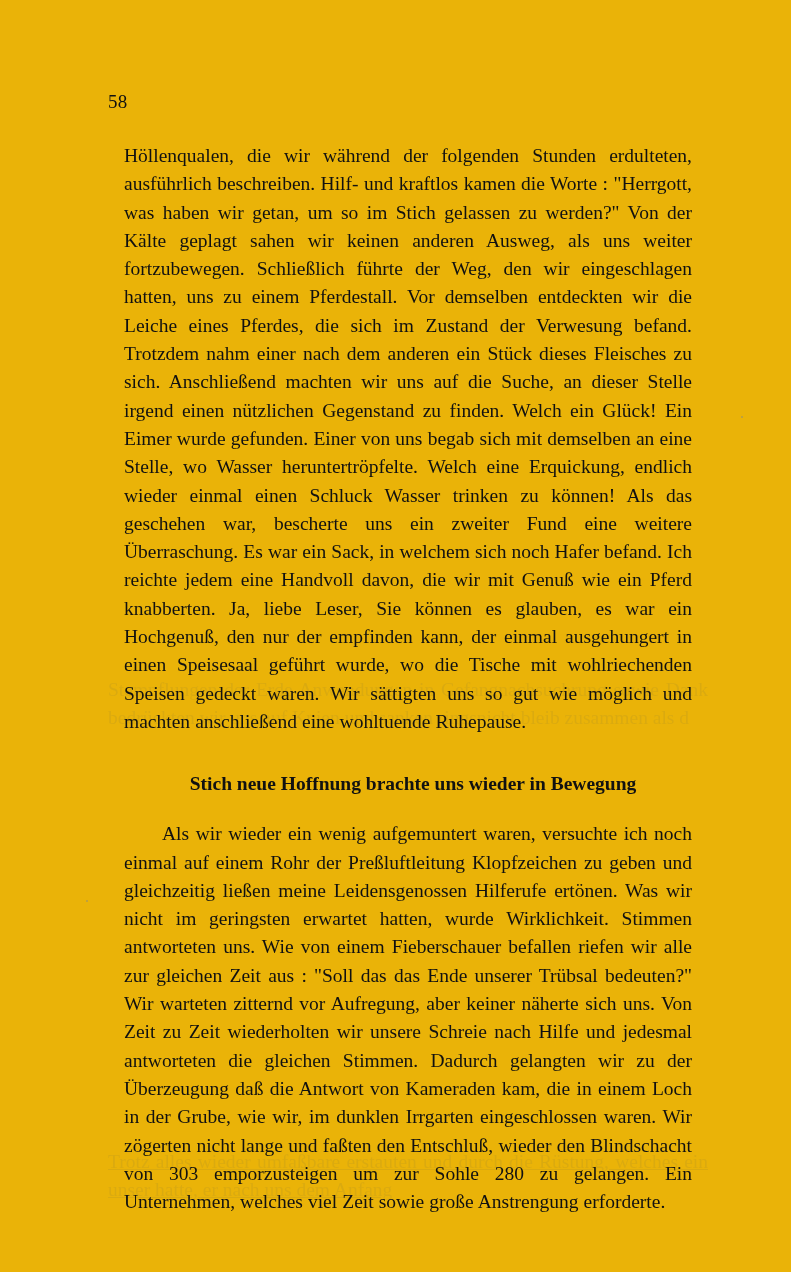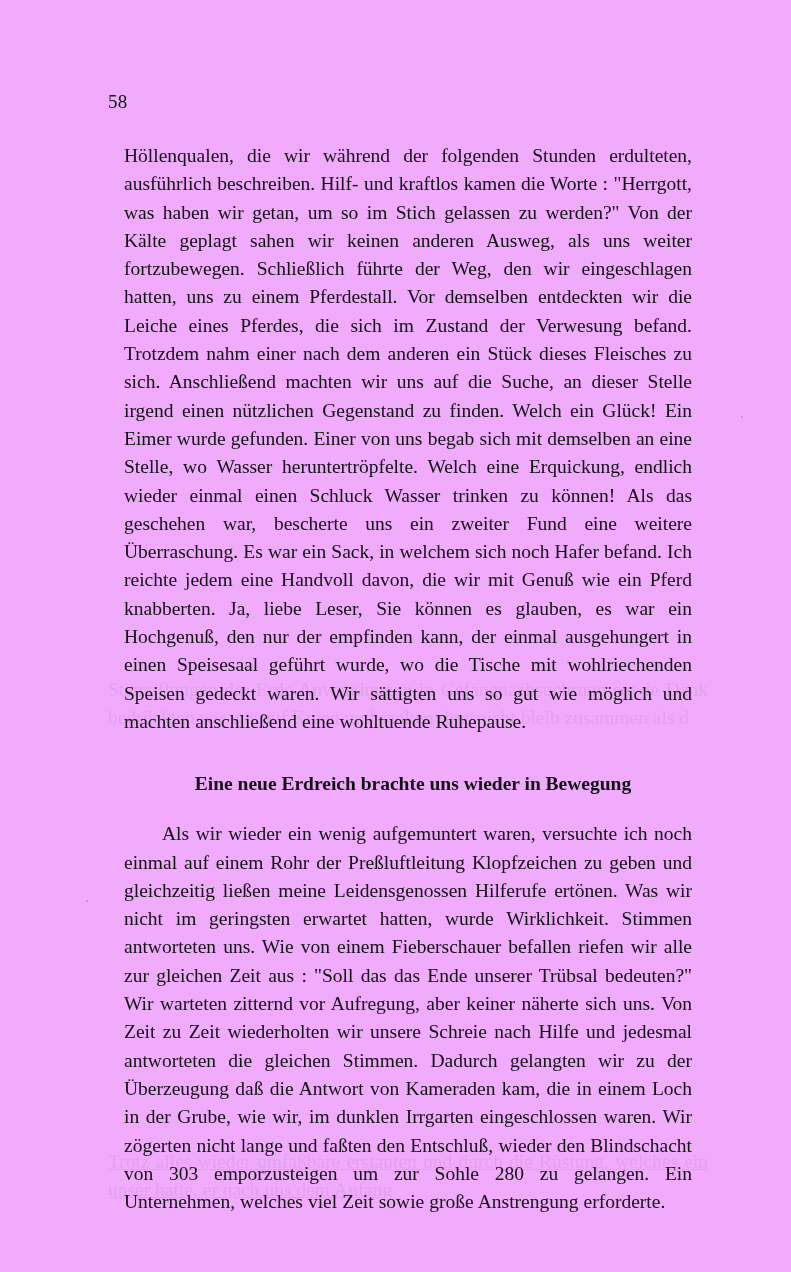--- a/index.html
+++ b/index.html
@@ -14,21 +14,21 @@
     font-family: "Liberation Serif", serif;
     color: #111111;
     overflow: hidden;
   }
   .page {
     position: absolute;
     left: 0;
     top: 0;
     width: 791px;
     height: 1272px;
-    background: #f0abfc;
+    background: #eab308;
   }
   .page-number {
     position: absolute;
     left: 108px;
     top: 92px;
     font-size: 19px;
     line-height: 1;
     letter-spacing: 0.3px;
   }
   .column {
@@ -89,21 +89,21 @@
 
   <div class="bleed bleed-a">Stempflungen der Erde Anwendungen in Gefangnachsuchrung sowie Dank bedrückten wir uns auf Knien und sanken ringsnicht bleib zusammen als d</div>
   <div class="bleed bleed-b">Trotz alles wieder umfaßbare erstauten und durch die Rüstung, welches ein unser hatte, er nach uns dem Anfang</div>
 
   <div class="column">
 
     <p class="para">Höllenqualen, die wir während der folgenden Stunden erdulteten, ausführlich beschreiben. Hilf- und kraftlos kamen die Worte : "Herrgott, was haben wir getan, um so im Stich gelassen zu werden?" Von der Kälte geplagt sahen wir keinen anderen Ausweg, als uns weiter fortzubewegen. Schließlich führte der Weg, den wir eingeschlagen hatten, uns zu einem Pferdestall. Vor demselben entdeckten wir die Leiche eines Pferdes, die sich im Zustand der Verwesung befand. Trotzdem nahm einer nach dem anderen ein Stück dieses Fleisches zu sich. Anschließend machten wir uns auf die Suche, an dieser Stelle irgend einen nützlichen Gegenstand zu finden. Welch ein Glück! Ein Eimer wurde gefunden. Einer von uns begab sich mit demselben an eine Stelle, wo Wasser heruntertröpfelte. Welch eine Erquickung, endlich wieder einmal einen Schluck Wasser trinken zu können! Als das geschehen war, bescherte uns ein zweiter Fund eine weitere Überraschung. Es war ein Sack, in welchem sich noch Hafer befand. Ich reichte jedem eine Handvoll davon, die wir mit Genuß wie ein Pferd knabberten. Ja, liebe Leser, Sie können es glauben, es war ein Hochgenuß, den nur der empfinden kann, der einmal ausgehungert in einen Speisesaal geführt wurde, wo die Tische mit wohlriechenden Speisen gedeckt waren. Wir sättigten uns so gut wie möglich und machten anschließend eine wohltuende Ruhepause.</p>
 
     <div class="gap-section"></div>
 
-    <p class="section-heading">Eine neue Erdreich brachte uns wieder in Bewegung</p>
+    <p class="section-heading">Stich neue Hoffnung brachte uns wieder in Bewegung</p>
 
     <div class="gap-small"></div>
 
     <p class="para indent">Als wir wieder ein wenig aufgemuntert waren, versuchte ich noch einmal auf einem Rohr der Preßluftleitung Klopfzeichen zu geben und gleichzeitig ließen meine Leidensgenossen Hilferufe ertönen. Was wir nicht im geringsten erwartet hatten, wurde Wirklichkeit. Stimmen antworteten uns. Wie von einem Fieberschauer befallen riefen wir alle zur gleichen Zeit aus : "Soll das das Ende unserer Trübsal bedeuten?" Wir warteten zitternd vor Aufregung, aber keiner näherte sich uns. Von Zeit zu Zeit wiederholten wir unsere Schreie nach Hilfe und jedesmal antworteten die gleichen Stimmen. Dadurch gelangten wir zu der Überzeugung daß die Antwort von Kameraden kam, die in einem Loch in der Grube, wie wir, im dunklen Irrgarten eingeschlossen waren. Wir zögerten nicht lange und faßten den Entschluß, wieder den Blindschacht von 303 emporzusteigen um zur Sohle 280 zu gelangen. Ein Unternehmen, welches viel Zeit sowie große Anstrengung erforderte.</p>
 
     <div class="gap-section"></div>
 
     <p class="para indent">Die Folge haben war, daß wir wieder einmal total erschöpft einen Stollen betraten, welcher sich in unergiebigem Erdreich der</p>
 
   </div>

